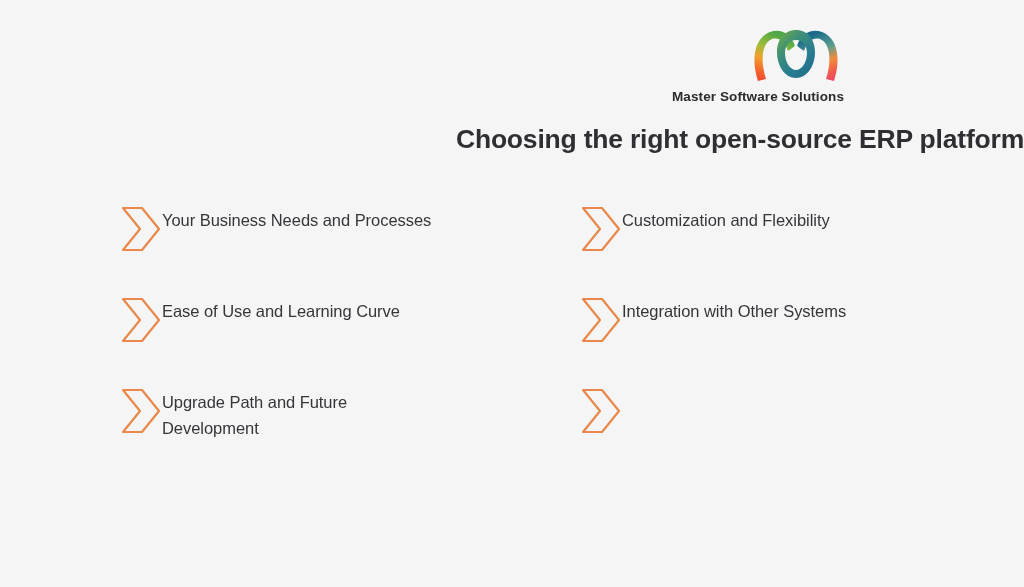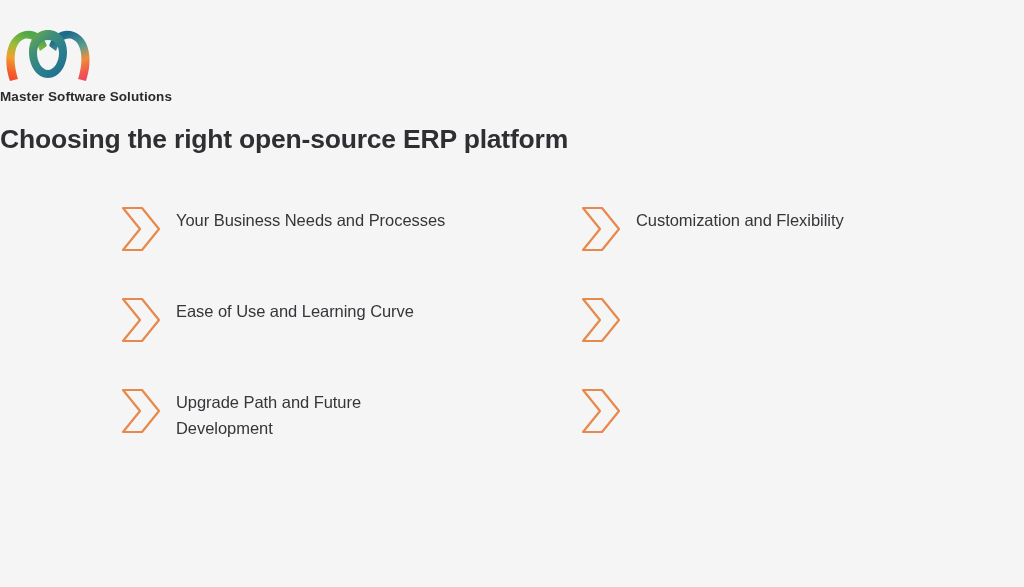--- a/index.html
+++ b/index.html
@@ -25,21 +25,21 @@
   }
 
   
   .brand {
     position: absolute;
     top: 24px;
     left: 0;
     width: 844px;
     display: flex;
     flex-direction: column;
-    align-items: flex-start;
+    align-items: flex-end;
   }
   .logo-mark {
     width: 96px;
     height: 60px;
     display: block;
   }
   .brand-name {
     margin-top: 6px;
     font-size: 13.5px;
     font-weight: 700;
@@ -47,21 +47,21 @@
     letter-spacing: 0.1px;
     line-height: 1.1;
   }
 
   
   .title {
     position: absolute;
     top: 124px;
     left: 0;
     width: 1024px;
-    text-align: left;
+    text-align: right;
     font-size: 26.5px;
     font-weight: 700;
     color: #2f2f33;
     letter-spacing: -0.2px;
     line-height: 1.2;
   }
 
   
   .items {
     position: absolute;
@@ -69,21 +69,20 @@
     left: 120px;
     width: 800px;
     display: grid;
     grid-template-columns: 460px 340px;
     grid-auto-rows: 91px;
     column-gap: 0px;
   }
   .item {
     display: flex;
     align-items: flex-start;
-    gap: 14px;
   }
   .item-icon {
     flex: 0 0 auto;
     width: 42px;
     height: 50px;
     margin-top: 8px;
   }
   .item-icon svg {
     display: block;
     width: 42px;
@@ -203,20 +202,21 @@
       <div class="item-text">Ease of Use and Learning Curve</div>
     </div>
 
 
     <div class="item col-left">
       <span class="item-icon">
         <svg viewBox="0 0 42 50" xmlns="http://www.w3.org/2000/svg" aria-hidden="true">
           <path d="M3,4 H22 L39,25 L22,46 H3 L20,25 Z" fill="none" stroke="#e8884a" stroke-width="2.2" stroke-linejoin="round" stroke-linecap="round"></path>
         </svg>
       </span>
+      <div class="item-text">Integration with Other Systems</div>
     </div>
 
 
     <div class="item col-left">
       <span class="item-icon">
         <svg viewBox="0 0 42 50" xmlns="http://www.w3.org/2000/svg" aria-hidden="true">
           <path d="M3,4 H22 L39,25 L22,46 H3 L20,25 Z" fill="none" stroke="#e8884a" stroke-width="2.2" stroke-linejoin="round" stroke-linecap="round"></path>
         </svg>
       </span>
       <div class="item-text">Upgrade Path and Future Development</div>

